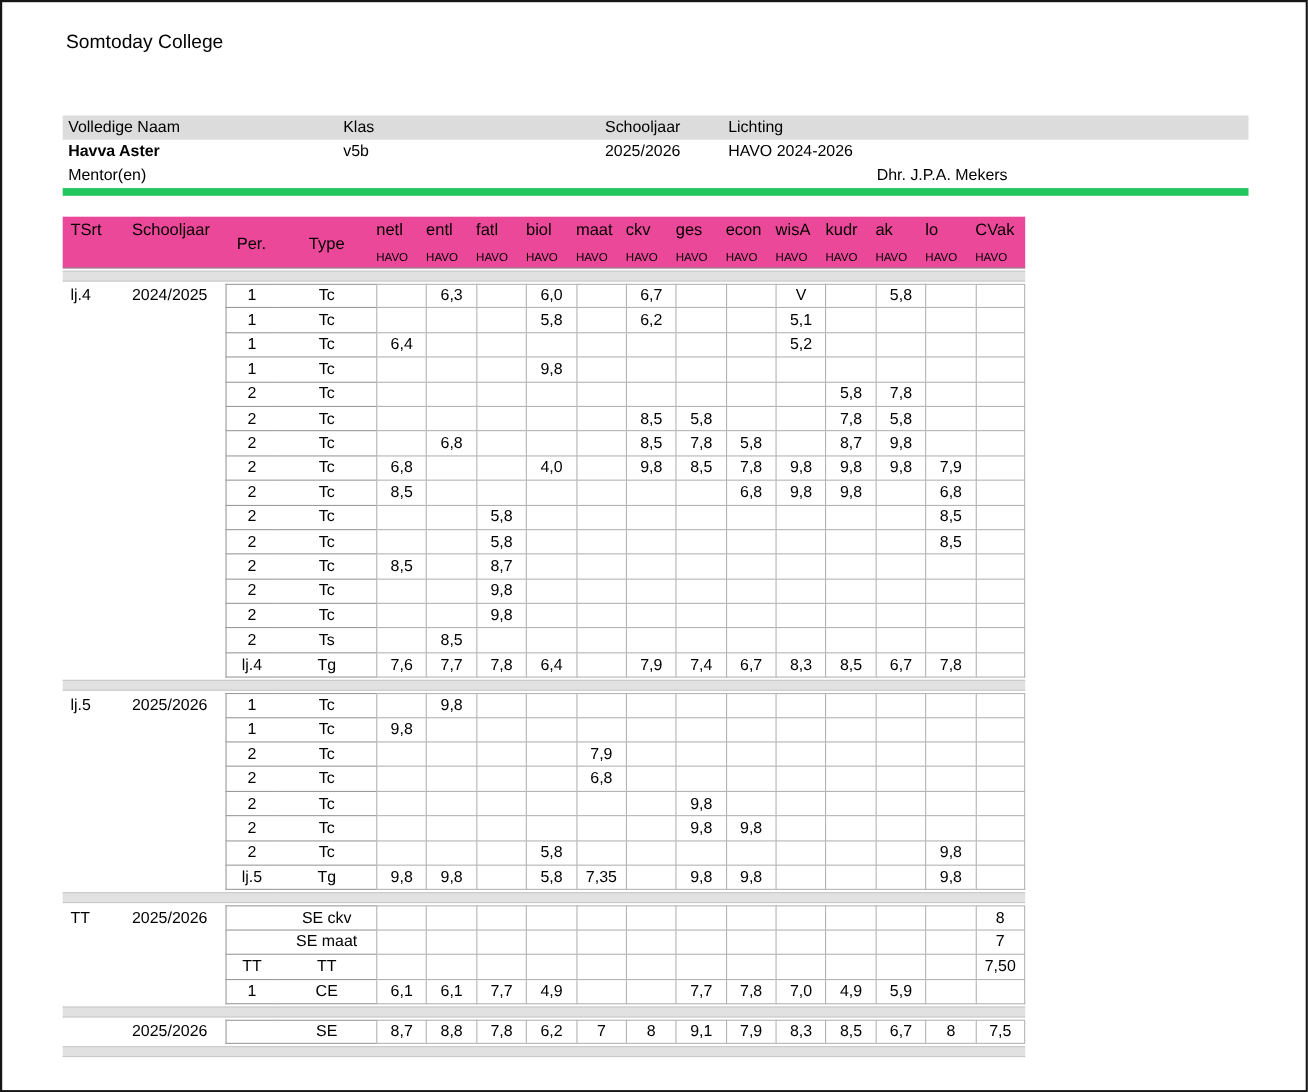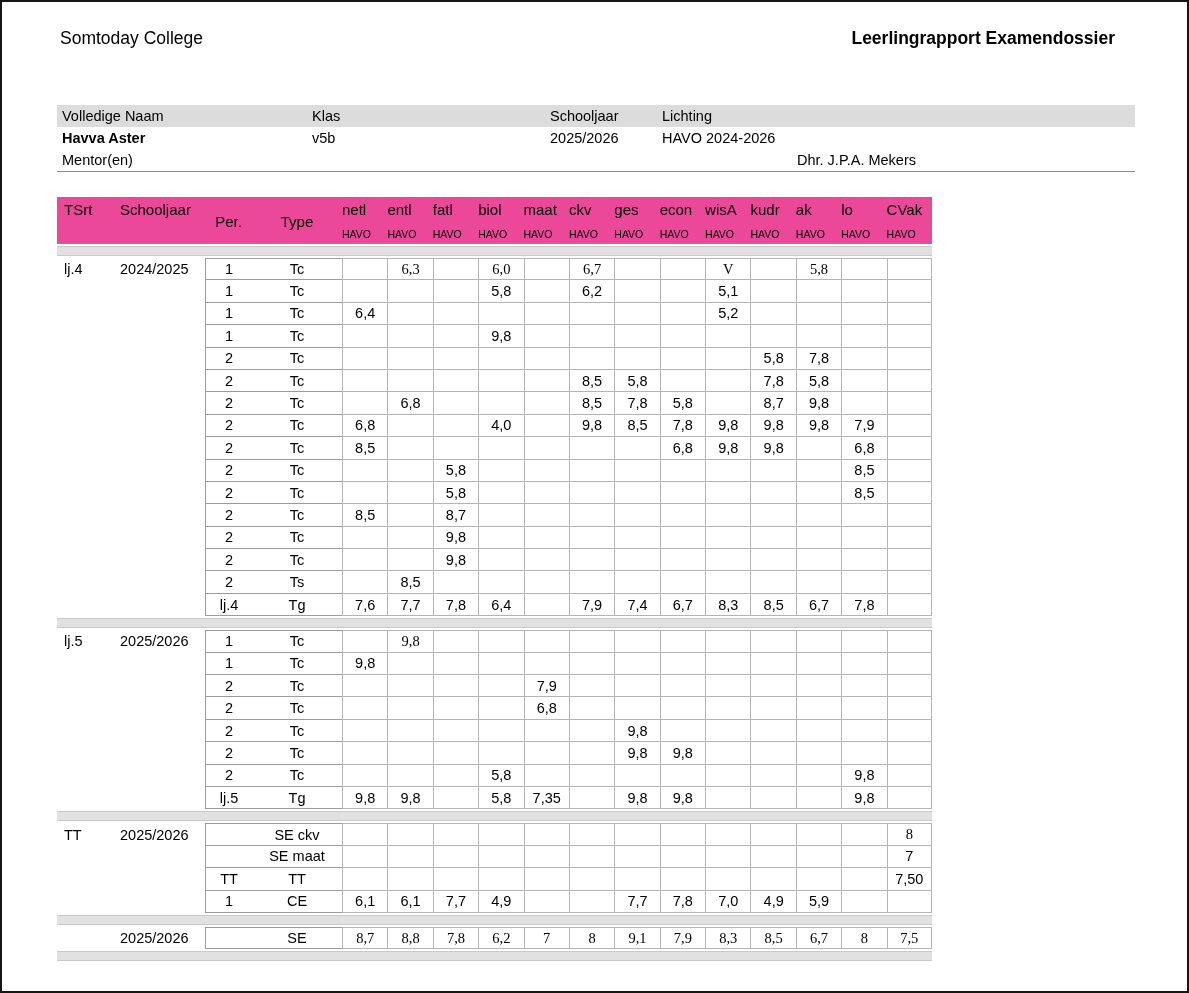--- a/index.html
+++ b/index.html
@@ -8,21 +8,21 @@
     border:2px solid #161616; background:#ffffff; overflow:hidden;
     font-family:"Liberation Sans", sans-serif; color:#000;
   }
   .school { position:absolute; left:58px; top:26px; font-size:17.5px; }
   .title  { position:absolute; right:72px; top:26px; font-size:17.5px; font-weight:bold; }
 
   
   .info { position:absolute; left:55px; top:103px; width:1078px; }
   .info-row { position:relative; height:22px; font-size:14.5px; line-height:22px; }
   .info-row.bar { background:#dcdcdc; }
-  .info-row.mentor { border-bottom:1px solid #22c55e;text-align:right; }
+  .info-row.mentor { border-bottom:7px solid #22c55e;text-align:right; }
   .f { position:absolute; white-space:nowrap; }
   .f-name   { left:5px; }
   .f-klas   { left:255px; }
   .f-sj     { left:493px; }
   .f-licht  { left:605px; }
   .f-mentor { left:740px; }
   .bold { font-weight:bold; }
 
   
   .gtable { position:absolute; left:55px; top:195px; width:875px; }
@@ -42,28 +42,27 @@
   .trow { height:22.4px; font-size:14.5px; }
   .c { display:flex; align-items:center; box-sizing:border-box; height:100%; white-space:nowrap; }
   .c-tsrt { padding-left:7px; }
   .c-sj   { padding-left:3px; }
   .c-per  { justify-content:center; border-left:1px solid #9b9b9b; border-bottom:1px solid #9b9b9b; }
   .c-type { justify-content:center; border-bottom:1px solid #9b9b9b; }
   .c-g    { justify-content:center; border-left:1px solid #b4b4b4; border-bottom:1px solid #b4b4b4; }
   .c-g:last-child { border-right:1px solid #b4b4b4; }
   .tgroup .trow:first-child .c-per,
   .tgroup .trow:first-child .c-type { border-top:1px solid #9b9b9b; }
-  .tgroup .trow:first-child .c-g    { border-top:1px solid #b4b4b4;font-family:Liberation Serif, serif; }
+  .tgroup .trow:first-child .c-g    { border-top:1px solid #b4b4b4; }
 </style>
 </head>
 <body>
 
 <div class="page">
   <div class="school">Somtoday College</div>
-  <div class="title">Leerlingrapport Examendossier</div>
 
   <div class="info">
     <div class="info-row bar">
       <span class="f f-name">Volledige Naam</span>
       <span class="f f-klas">Klas</span>
       <span class="f f-sj">Schooljaar</span>
       <span class="f f-licht">Lichting</span>
     </div>
     <div class="info-row">
       <span class="f f-name bold">Havva Aster</span>

